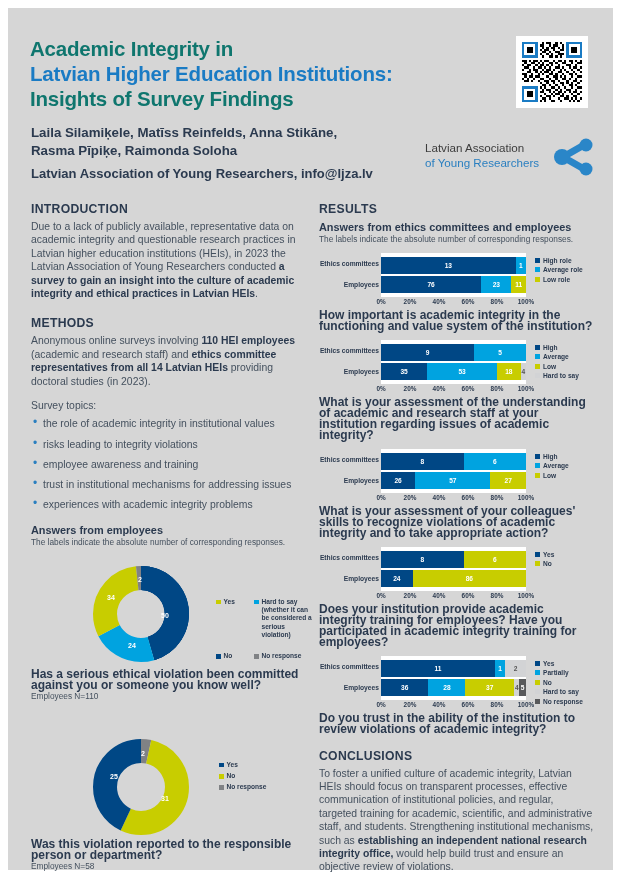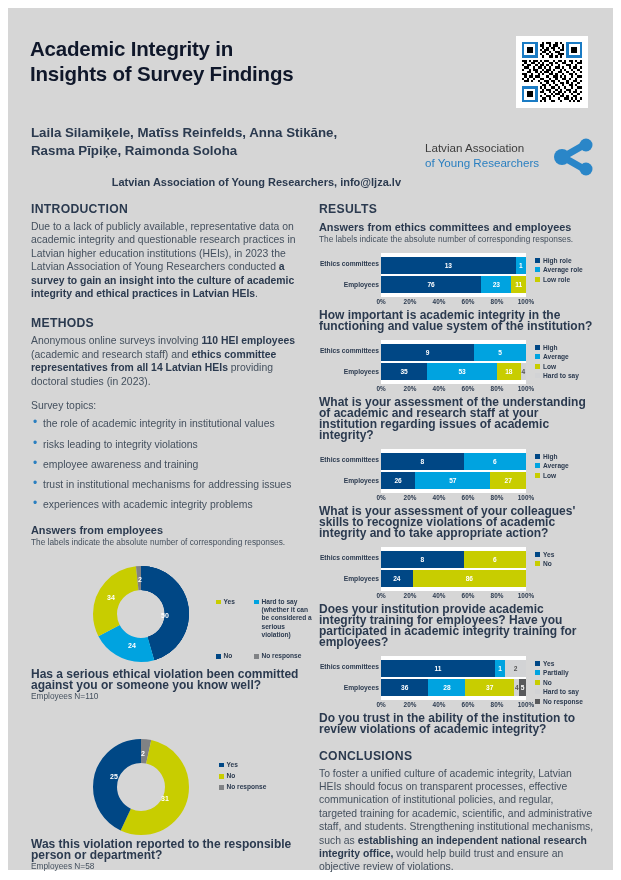--- a/index.html
+++ b/index.html
@@ -15,25 +15,25 @@
     overflow: hidden;
   }
   .white-edge-l { position:absolute; left:0; top:0; width:8px; height:880px; background:#fff; }
   .white-edge-r { position:absolute; right:0; top:0; width:8px; height:880px; background:#fff; }
   .white-edge-t { position:absolute; left:0; top:0; width:621px; height:8px; background:#fff; }
   .white-edge-b { position:absolute; left:0; bottom:0; width:621px; height:10px; background:#fff; }
 
   
   #header { position:absolute; left:30px; top:36px; width:560px; }
   .title-line { font-size:20.5px; font-weight:bold; letter-spacing:-0.2px; line-height:25px; }
-  .t-dark { color:#0f172a; }
+  .t-dark { color:#0f766e; }
   .t-blue { color:#1a7bc4; }
   #authors { position:absolute; left:31px; top:124px; width:370px; }
   .author-line { font-size:13.3px; font-weight:bold; color:#2b3a4f; line-height:17.5px; }
-  .affil-line { font-size:11px; font-weight:bold; color:#2b3a4f; line-height:14px; margin-top:16px;text-align:right; }
+  .affil-line { font-size:13px; font-weight:bold; color:#2b3a4f; line-height:14px; margin-top:8px; }
 
   
   #qr { position:absolute; left:516px; top:36px; width:72px; height:72px; background:#fff; padding:4px; }
   #qr svg { display:block; }
 
   
   #logo { position:absolute; left:425px; top:138px; width:168px; height:40px; }
   .logo-txt { position:absolute; left:0; top:2px; font-size:11.6px; line-height:15px; }
   .logo-l1 { color:#3c3c3c; }
   .logo-l2 { color:#2a7fc0; }
@@ -88,20 +88,21 @@
 <body>
 
 <div id="poster">
   <div class="white-edge-l"></div>
   <div class="white-edge-r"></div>
   <div class="white-edge-t"></div>
   <div class="white-edge-b"></div>
 
   <div id="header">
     <div class="title-line t-dark">Academic Integrity in</div>
+    <div class="title-line t-blue">Latvian Higher Education Institutions:</div>
     <div class="title-line t-dark">Insights of Survey Findings</div>
   </div>
 
   <div id="authors">
     <div class="author-line">Laila Silamiķele, Matīss Reinfelds, Anna Stikāne,</div>
     <div class="author-line">Rasma Pīpiķe, Raimonda Soloha</div>
     <div class="affil-line">Latvian Association of Young Researchers, info@ljza.lv</div>
   </div>
 
   <div id="qr">

